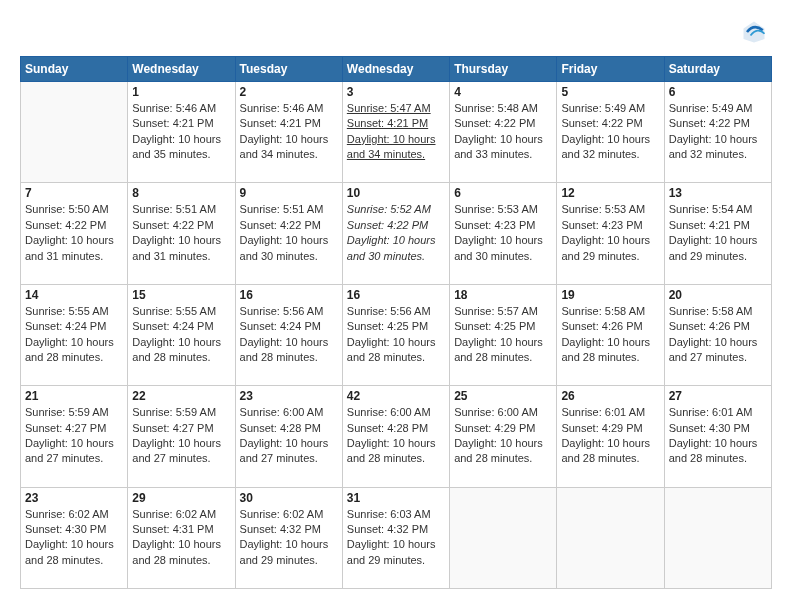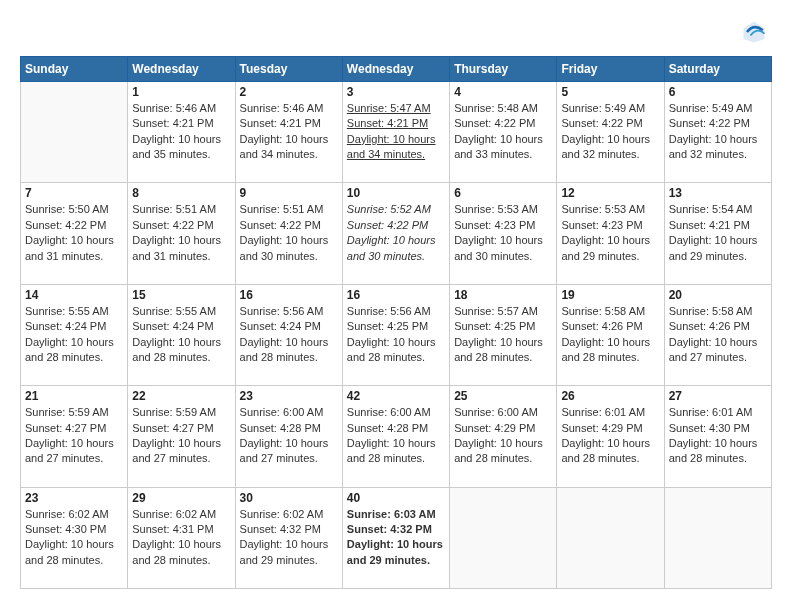--- a/index.html
+++ b/index.html
@@ -347,22 +347,22 @@
 and 28 minutes.</div>
           </td>
           <td>
             <span class="day-num">30</span>
             <div class="day-info" style="white-space: pre-line;">Sunrise: 6:02 AM
 Sunset: 4:32 PM
 Daylight: 10 hours
 and 29 minutes.</div>
           </td>
           <td>
-            <span class="day-num">40</span>
-            <div class="day-info" style="white-space: pre-line; font-weight: bold;">Sunrise: 6:03 AM
+            <span class="day-num">31</span>
+            <div class="day-info" style="white-space: pre-line;">Sunrise: 6:03 AM
 Sunset: 4:32 PM
 Daylight: 10 hours
 and 29 minutes.</div>
           </td>
           <td class="empty-cell"></td>
           <td class="empty-cell"></td>
           <td class="empty-cell"></td>
         </tr>
       </tbody>
   </table>

